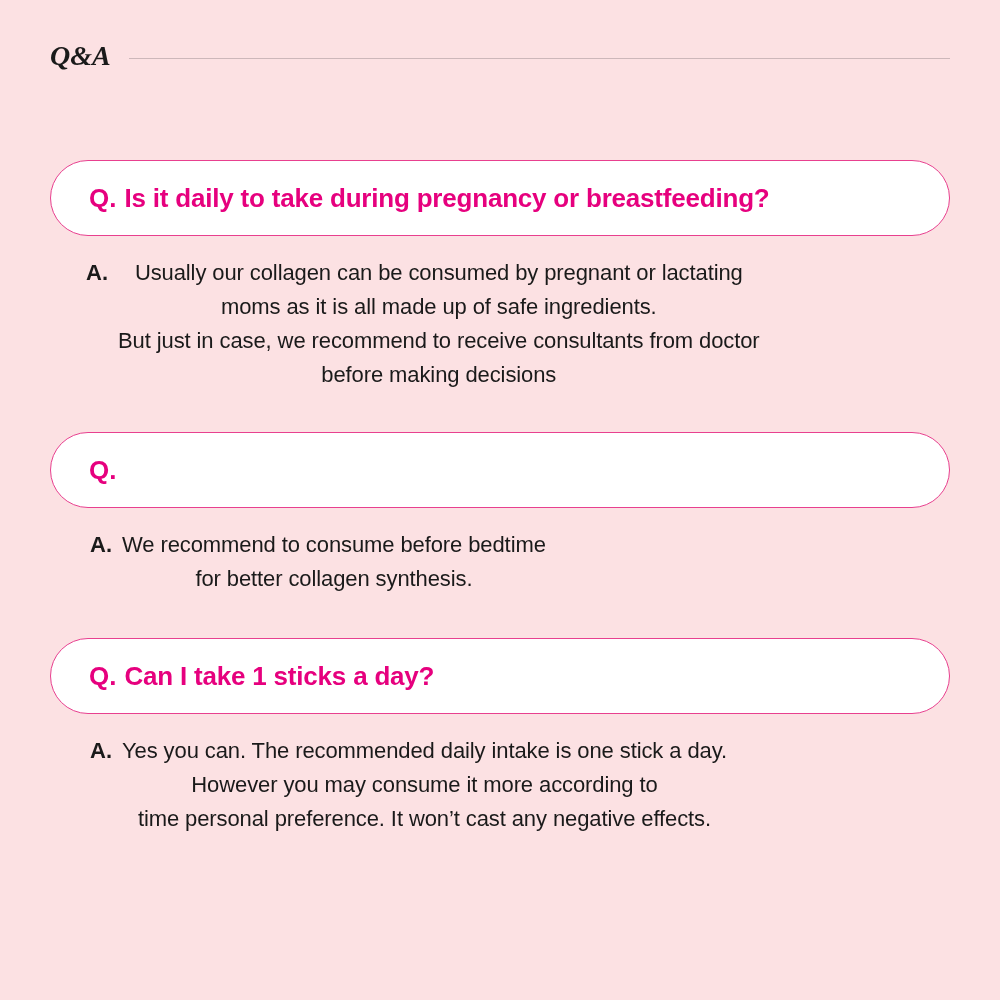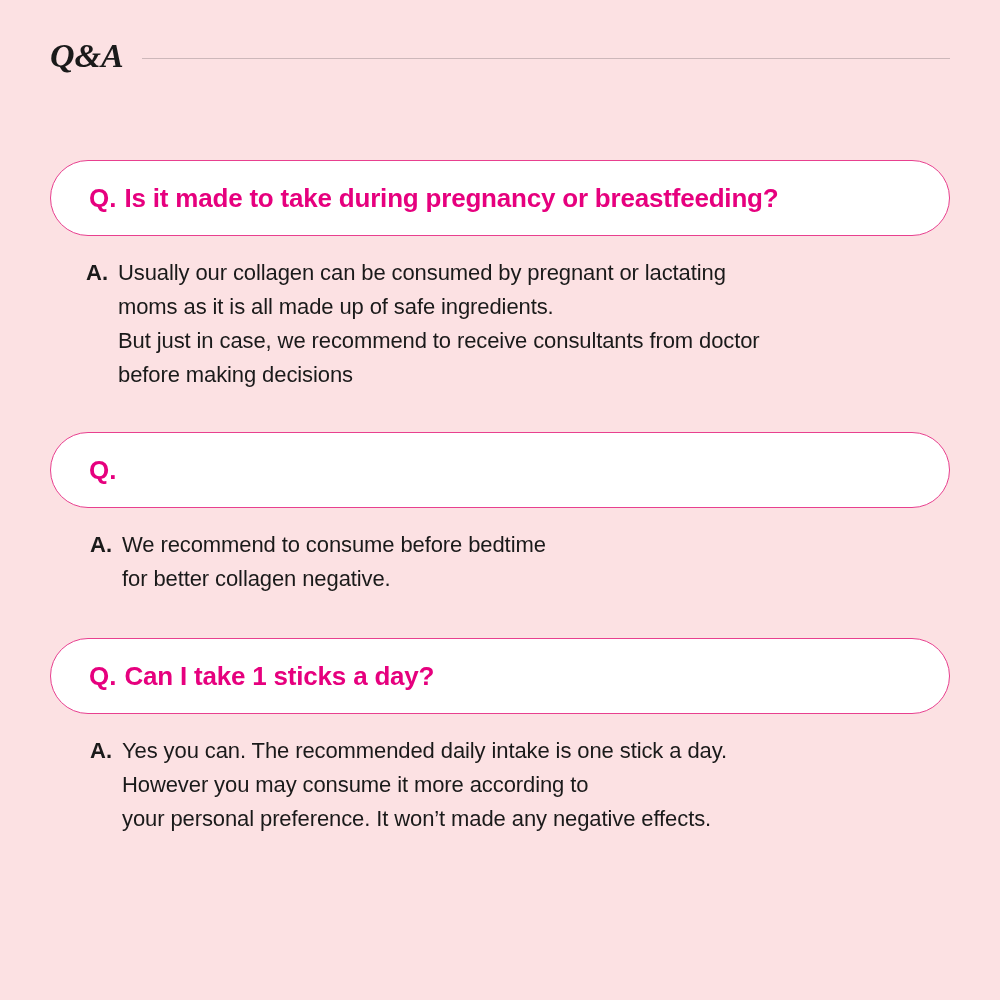--- a/index.html
+++ b/index.html
@@ -27,21 +27,21 @@
     left: 50px;
     right: 50px;
     height: 40px;
     display: flex;
     align-items: center;
   }
   .header-title {
     font-family: "Liberation Serif", serif;
     font-weight: bold;
     font-style: italic;
-    font-size: 34px;
+    font-size: 28px;
     color: #1a1a1a;
     letter-spacing: 0px;
     white-space: nowrap;
   }
   .header-rule {
     flex: 1;
     height: 1px;
     background: #cdb7ba;
     margin-left: 18px;
     margin-top: 4px;
@@ -102,20 +102,21 @@
     margin-right: 10px;
     line-height: 34px;
     flex: 0 0 auto;
   }
   .a-text {
     font-size: 22px;
     color: #1a1a1a;
     line-height: 34px;
     white-space: pre-line;
     letter-spacing: -0.1px;
+    text-align: center;
   }
 
   
   .faq-item.item-0 .answer-block { padding-left: 36px; }
   .faq-item.item-1 .answer-block { padding-left: 40px; }
   .faq-item.item-2 .answer-block { padding-left: 40px; }
 
   .faq-item.item-0 { margin-bottom: 40px; }
   .faq-item.item-1 { margin-bottom: 42px; }
 </style>
@@ -127,49 +128,49 @@
   <div class="header">
     <div class="header-title">Q&amp;A</div>
     <div class="header-rule"></div>
   </div>
 
   <div class="faq-list">
 
     <div class="faq-item item-0">
       <div class="question-pill">
         <span class="q-marker">Q.</span>
-        <span class="q-text">Is it made to take during pregnancy or breastfeeding?</span>
+        <span class="q-text">Is it daily to take during pregnancy or breastfeeding?</span>
       </div>
       <div class="answer-block">
         <span class="a-marker">A.</span>
         <span class="a-text">Usually our collagen can be consumed by pregnant or lactating
 moms as it is all made up of safe ingredients.
 But just in case, we recommend to receive consultants from doctor
 before making decisions</span>
       </div>
     </div>
 
     <div class="faq-item item-1">
       <div class="question-pill">
         <span class="q-marker">Q.</span>
       </div>
       <div class="answer-block">
         <span class="a-marker">A.</span>
         <span class="a-text">We recommend to consume before bedtime
-for better collagen negative.</span>
+for better collagen synthesis.</span>
       </div>
     </div>
 
     <div class="faq-item item-2">
       <div class="question-pill">
         <span class="q-marker">Q.</span>
         <span class="q-text"> Can I take 1 sticks a day?</span>
       </div>
       <div class="answer-block">
         <span class="a-marker">A.</span>
         <span class="a-text">Yes you can. The recommended daily intake is one stick a day.
 However you may consume it more according to
-your personal preference. It won’t made any negative effects.</span>
+time personal preference. It won’t cast any negative effects.</span>
       </div>
     </div>
 
   </div>
 </div>
 
 </body></html>

